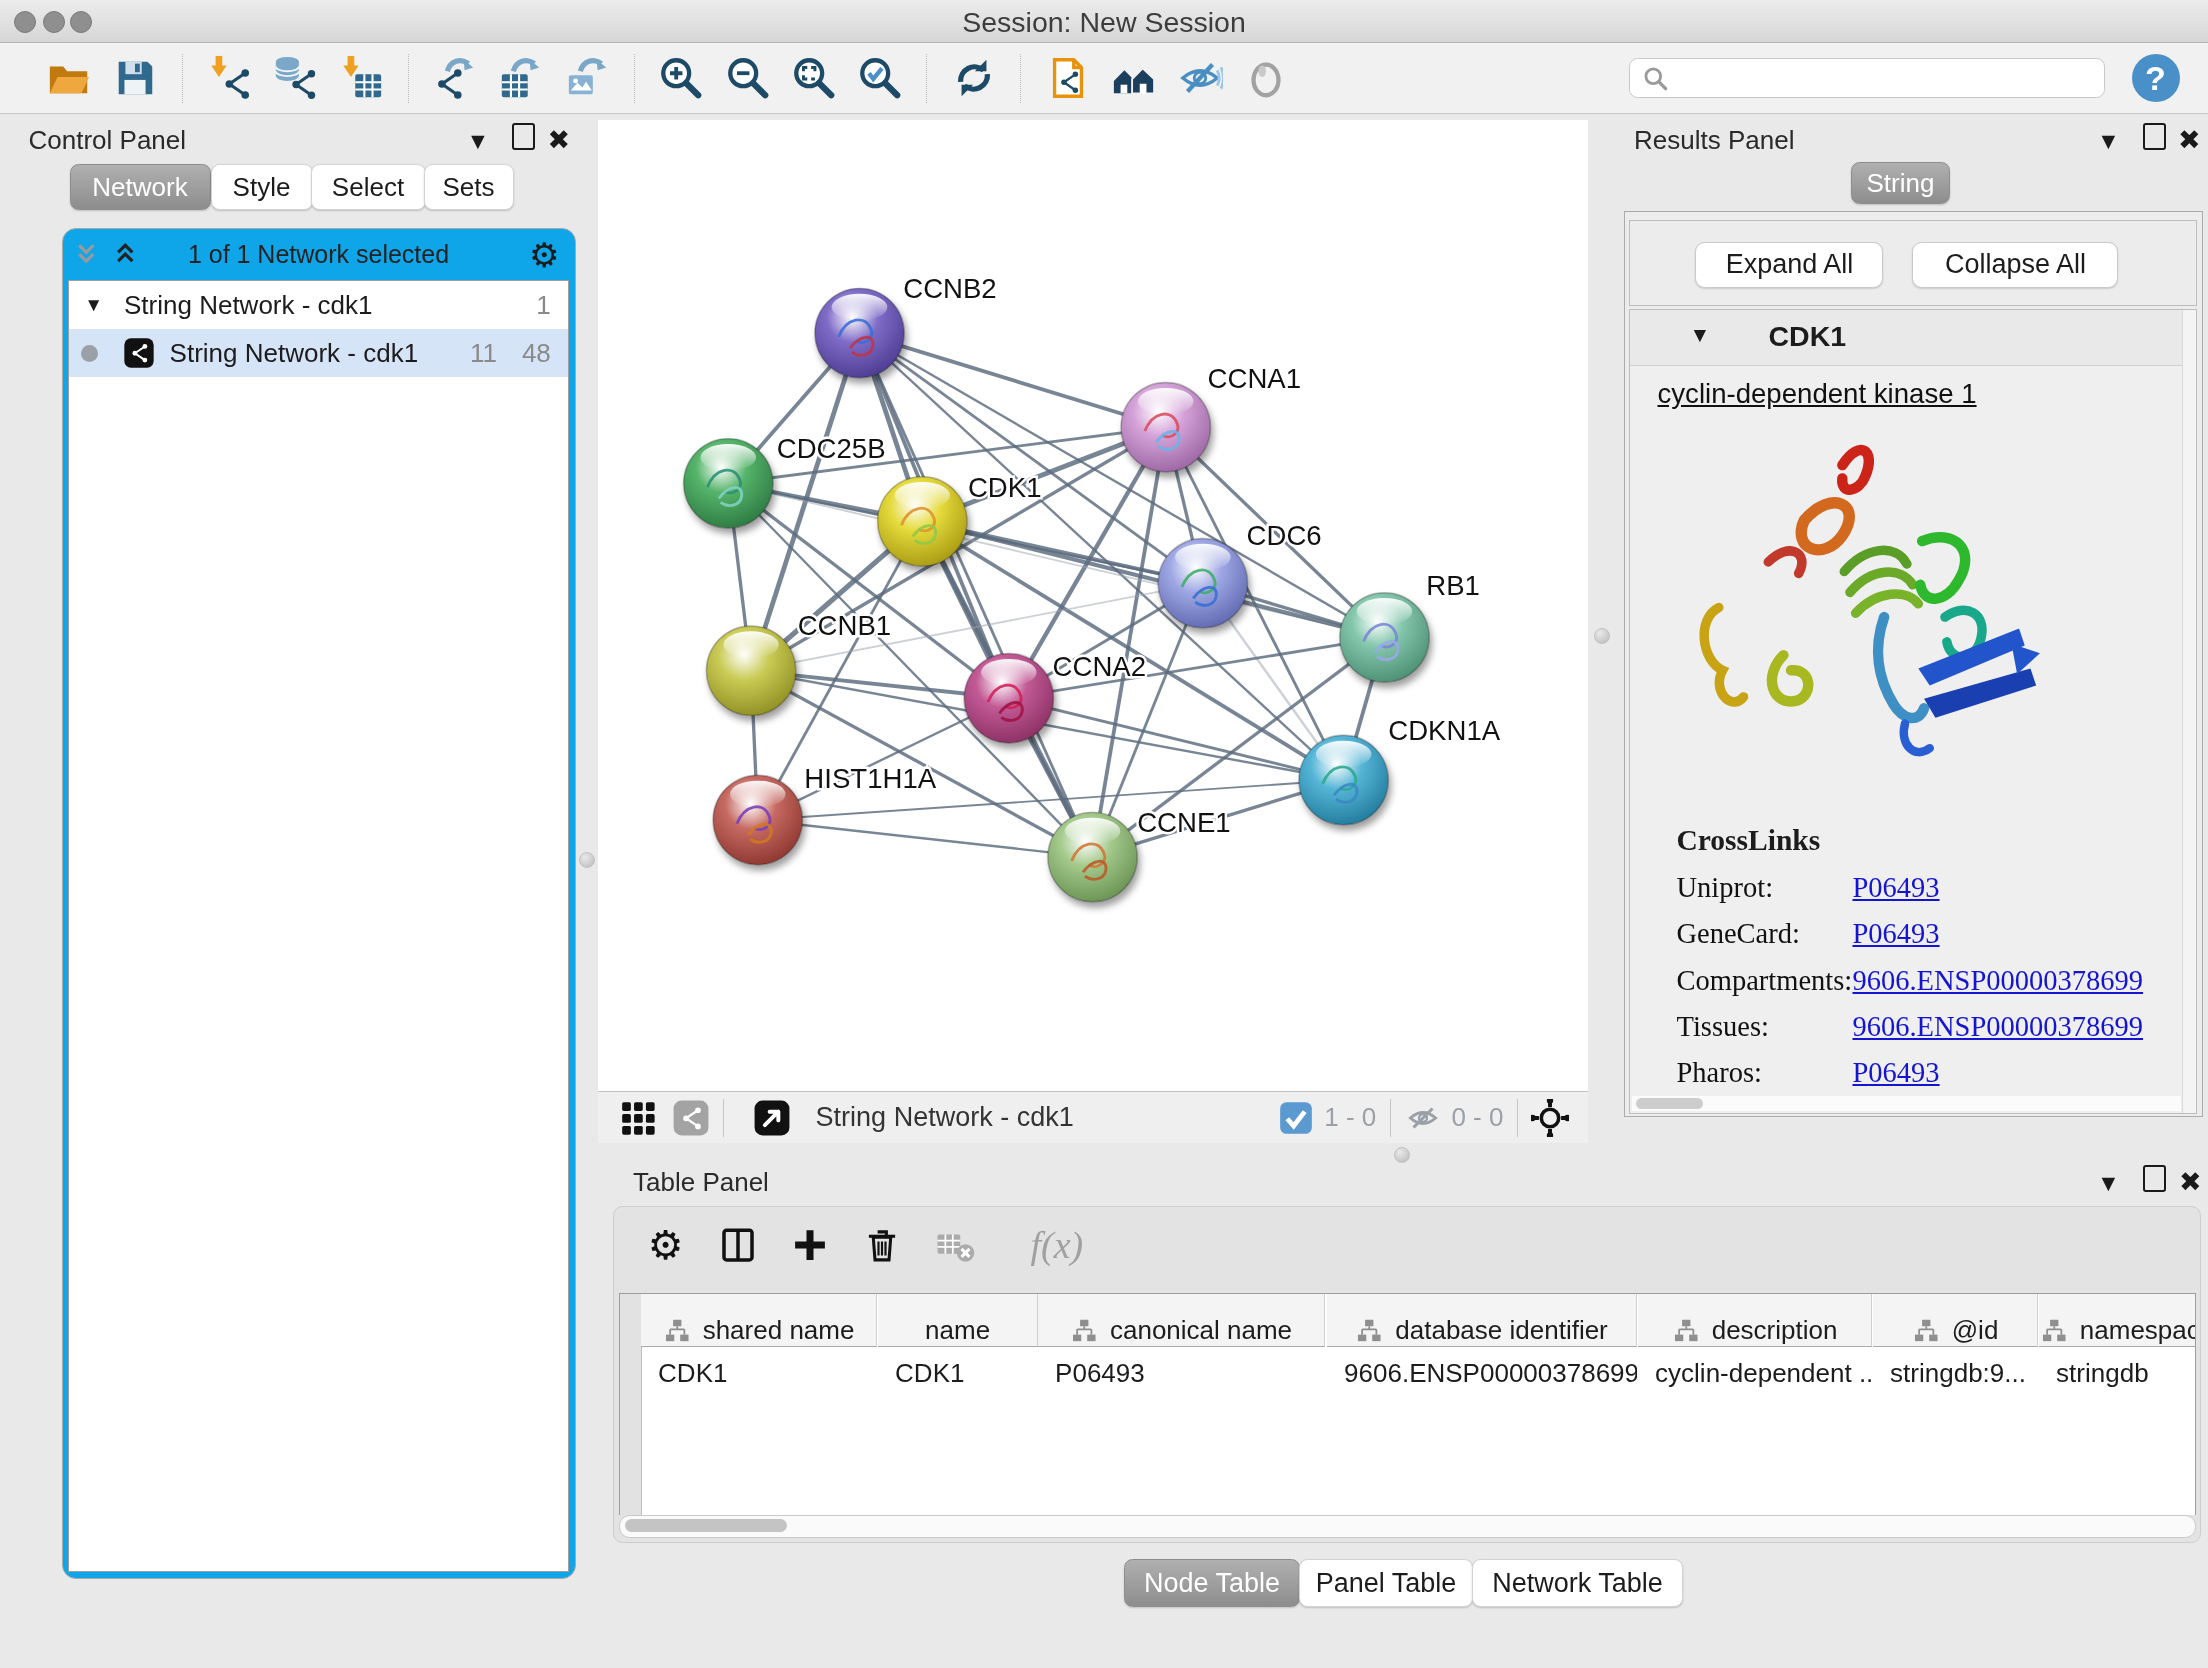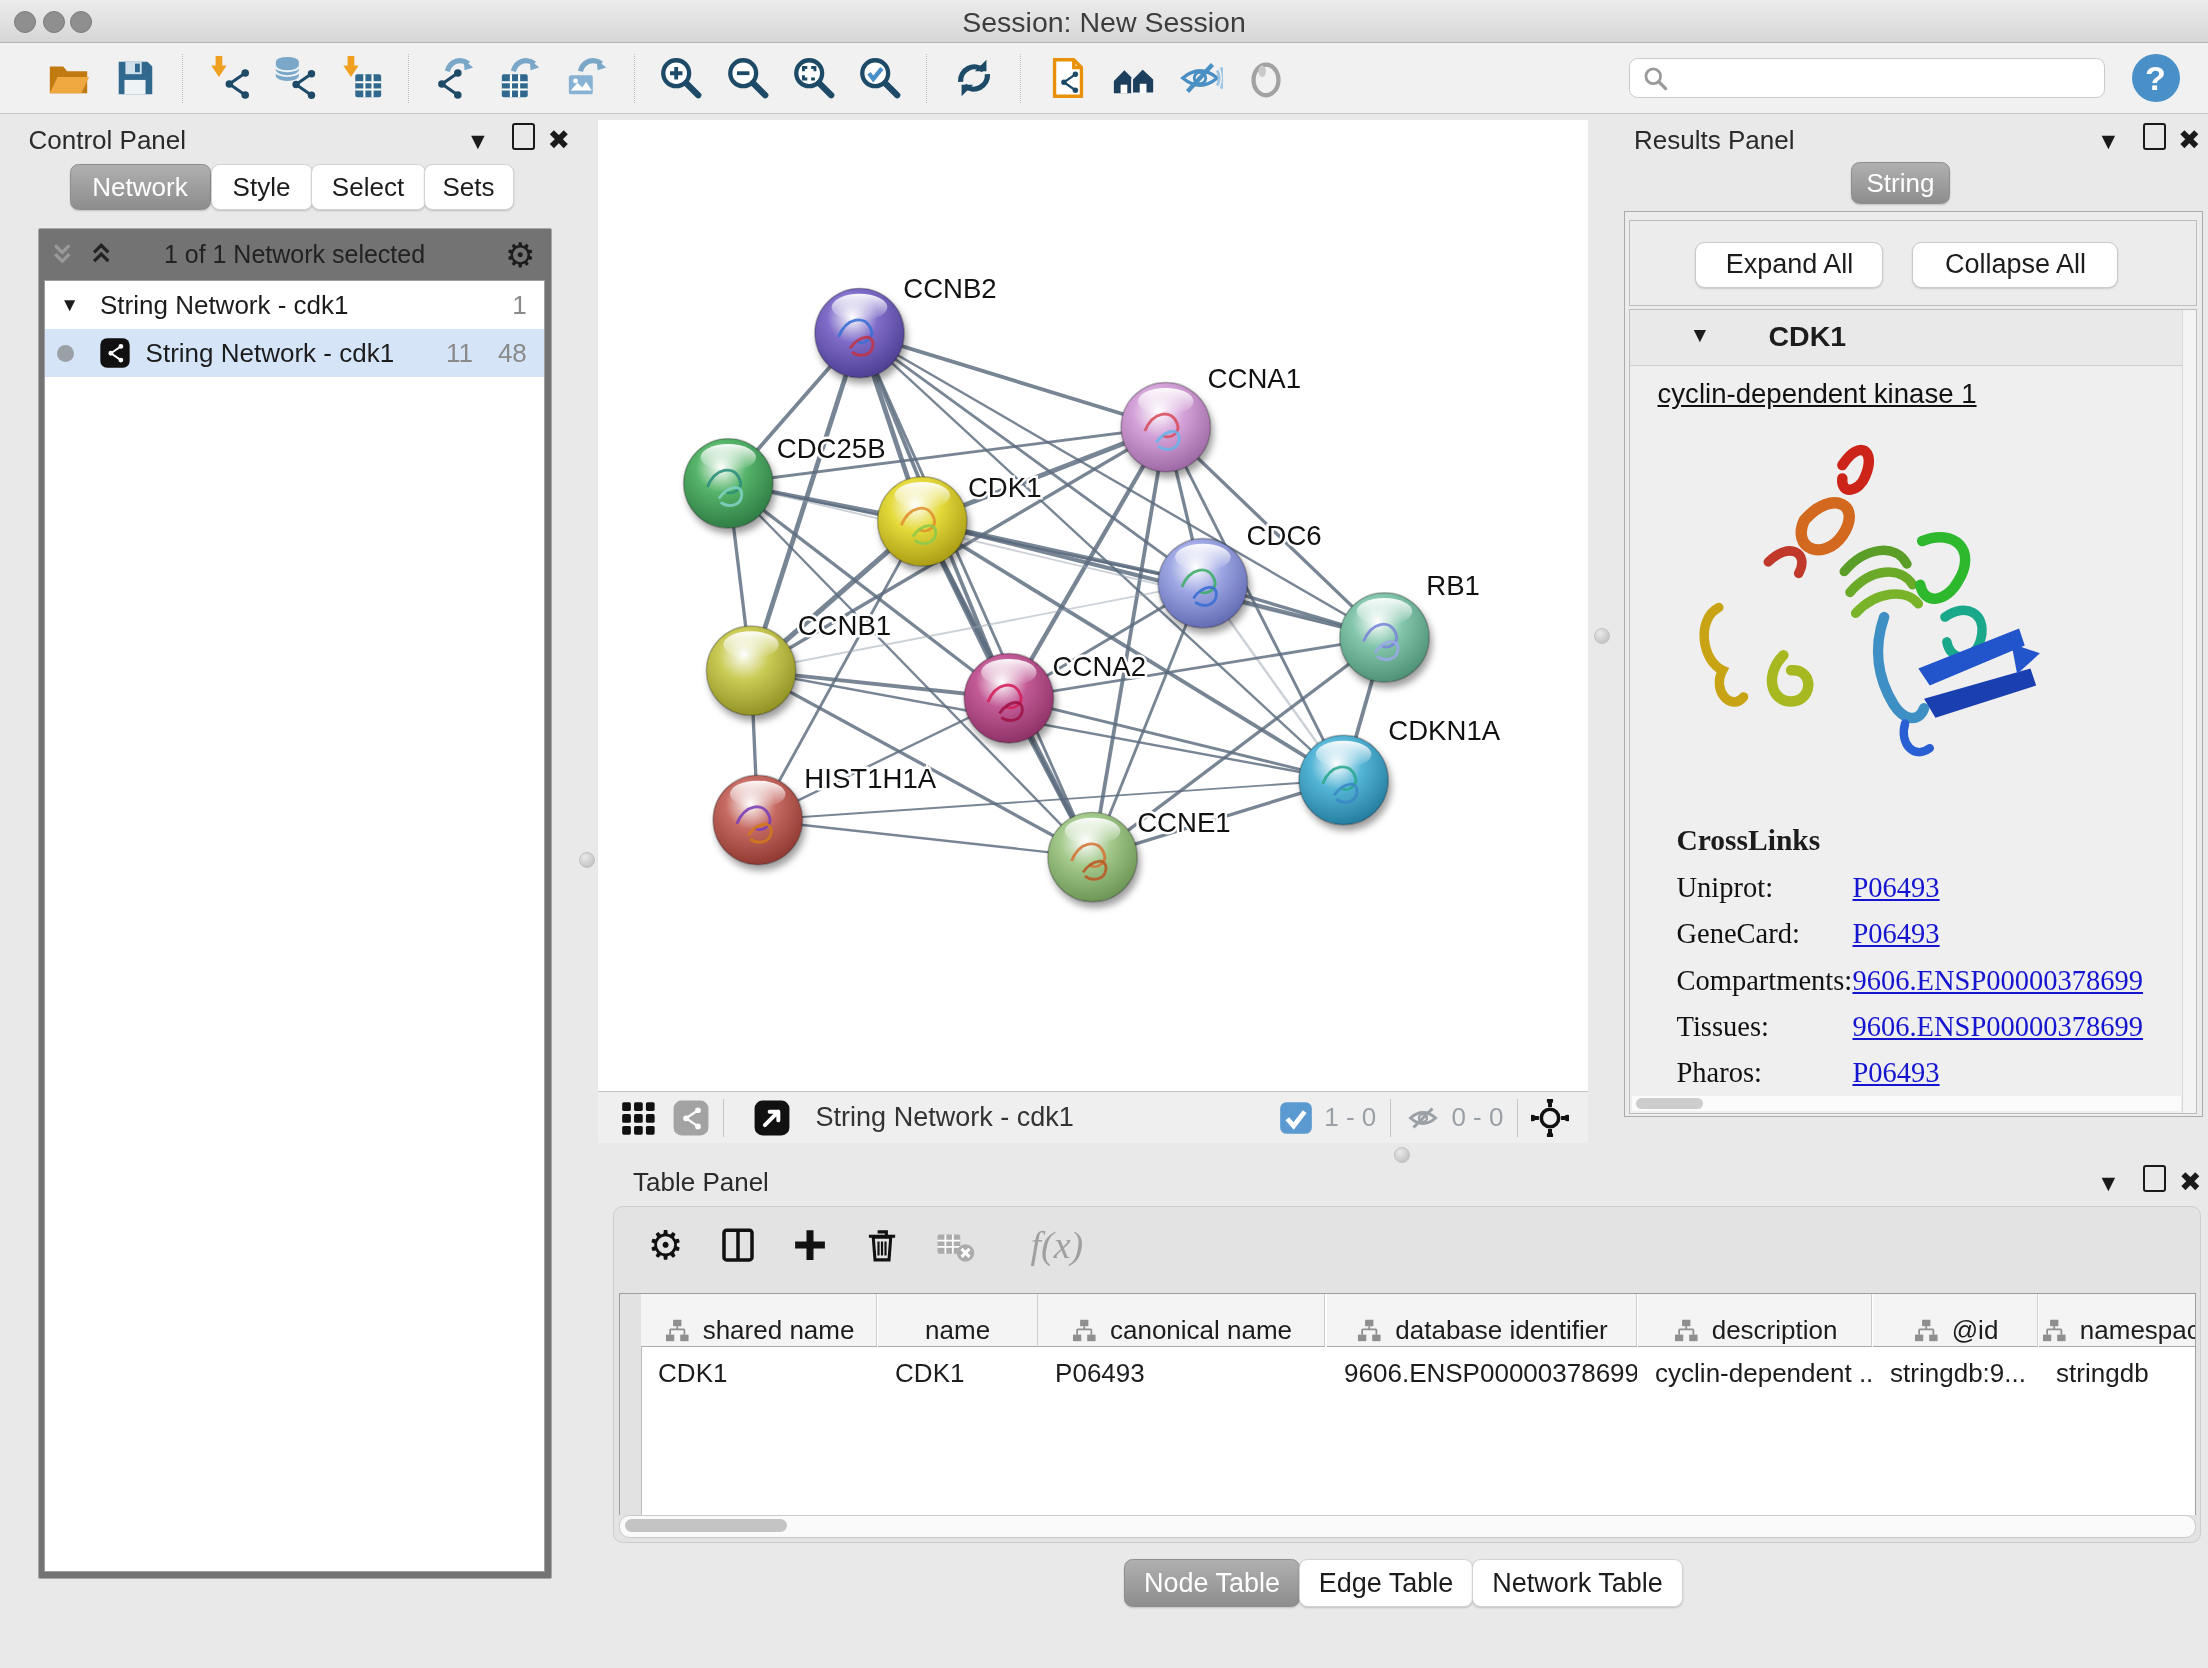--- a/index.html
+++ b/index.html
@@ -26,22 +26,22 @@
   
   .phead{font-size:26px;color:#2a2a2a;}
   .picon{position:absolute;top:0;font-size:23px;color:#1a1a1a;cursor:pointer;}
   .maxbox{width:19px;height:23px;border:2.9px solid #1a1a1a;border-radius:2.9px;display:inline-block;}
   
   #control-panel{left:9.5px;top:120px;width:559px;height:1488px;}
   .tab{position:absolute;height:44px;border-radius:8.6px;background:#fff;border:1px solid #d2d2d2;
        font-size:26px;display:flex;align-items:center;justify-content:center;cursor:pointer;
        box-shadow:0 1px 1.9px rgba(0,0,0,.18);}
   .tab.active{background:linear-gradient(#b0b0b0,#8d8d8d);color:#fff;border-color:#8d8d8d;}
-  #cp-box{position:absolute;left:28px;top:108px;width:512px;height:1349px;background:#737373;
-          border:1.9px solid #a8a8a8;border-radius:2px;}
+  #cp-box{position:absolute;left:52px;top:108px;width:512px;height:1349px;background:#0ea5e9;
+          border:1.9px solid #a8a8a8;border-radius:14px;}
   #cp-util{position:absolute;left:0;top:0;width:100%;height:49px;}
   #cp-status{position:absolute;width:100%;text-align:center;top:11.4px;font-size:25px;color:#222;}
   #cp-list{position:absolute;left:5.7px;top:51px;right:5.7px;bottom:5.7px;background:#fff;border:1.9px solid #9e9e9e;}
   .cp-row{position:relative;height:48px;font-size:26px;display:flex;align-items:center;}
   .cp-row.sel{background:#d6e4f7;}
   
   #network-panel{left:598px;top:120px;width:990px;height:1023px;background:#fff;}
   #net-canvas{position:absolute;left:0;top:0;width:990px;height:972px;}
   #net-footer{position:absolute;left:0;bottom:0;width:100%;height:51px;background:#efefef;
               border-top:1.9px solid #c2c2c2;display:flex;align-items:center;}
@@ -793,18 +793,18 @@
           </div>
       </div>
       <div id="tp-hscroll">
           <div id="tp-thumb"></div>
         </div>
     </div>
   </div>
 
   <div id="bottom-tabs">
       <div class="tab btab active" style="left: 1124px; width: 174px; font-size: 27px;">Node Table</div>
-      <div class="tab btab" style="left: 1299px; width: 172px; font-size: 27px;">Edge Table</div>
+      <div class="tab btab" style="left: 1299px; width: 172px; font-size: 27px;">Panel Table</div>
       <div class="tab btab" style="left: 1472px; width: 209px; font-size: 27px;">Network Table</div>
     </div>
 
 </div>
 
 
 </body></html>

